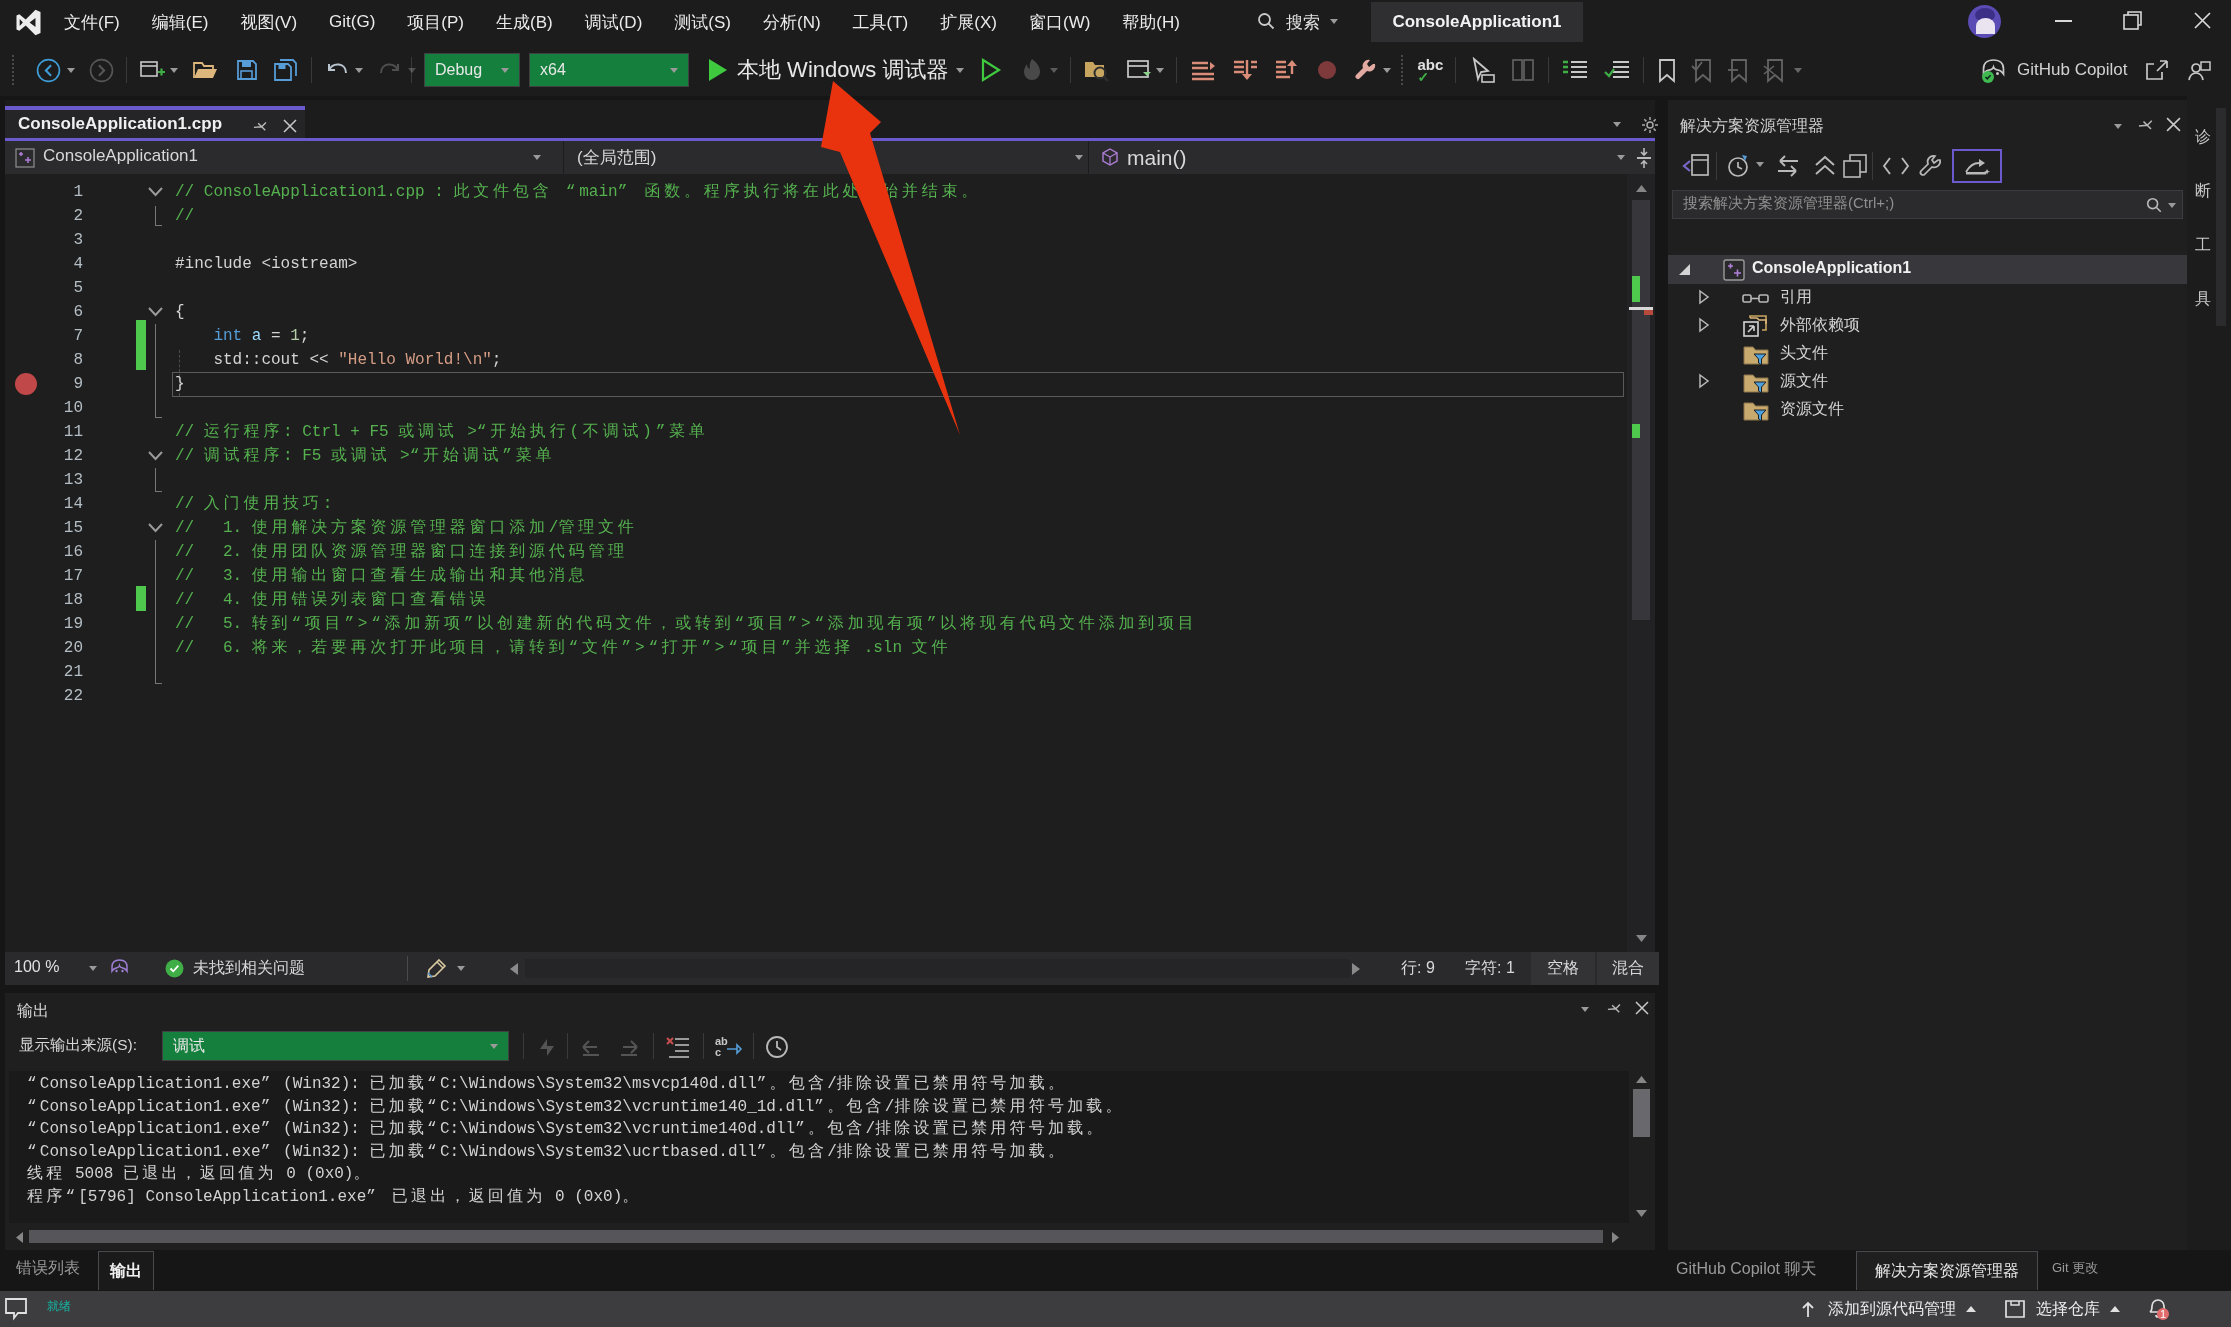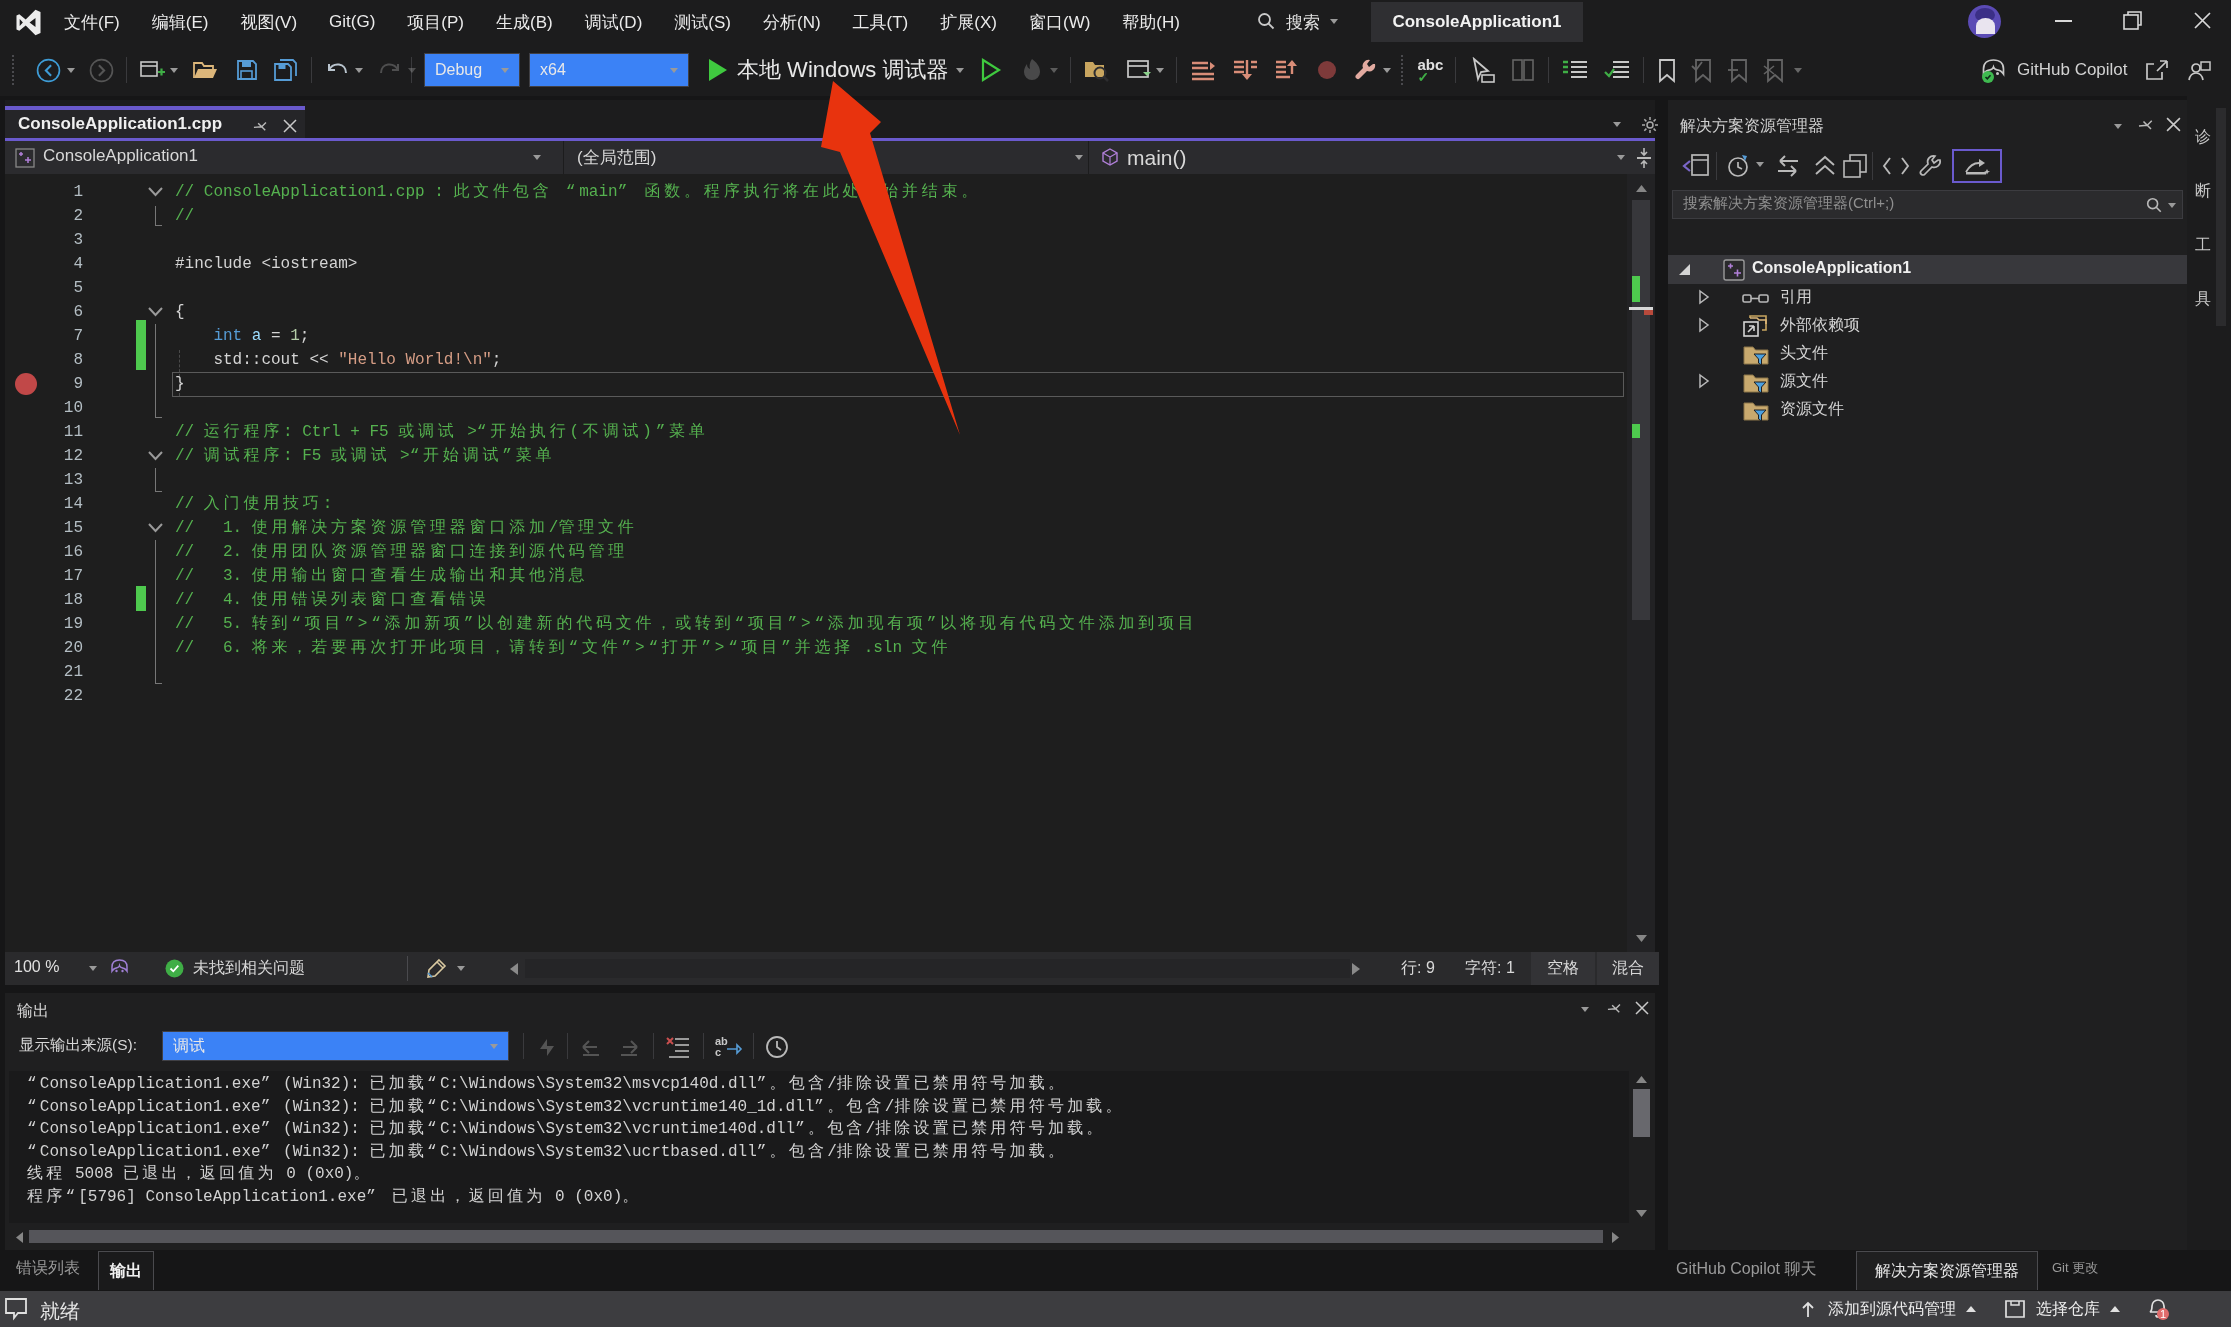--- a/index.html
+++ b/index.html
@@ -6,21 +6,21 @@
 html,body{width:2231px;height:1327px;overflow:hidden;background:#161617}
 body{font-family:"Liberation Sans",sans-serif;color:#d6d6d6;position:relative}
 .abs{position:absolute}
 .mono{font-family:"Liberation Mono",monospace}
 .z{letter-spacing:3.8px}
 .zo{letter-spacing:3.2px}
 .row{display:flex;align-items:center}
 .sep{width:1px;height:26px;background:#3a3a3d;margin:0 7px}
 .caret{display:inline-block;width:0;height:0;border-left:5px solid transparent;border-right:5px solid transparent;border-top:6px solid #9a9a9a}
 .caret.s{border-left-width:4px;border-right-width:4px;border-top-width:5px}
-.combo{background:#3b82f6;border:1px solid #404045;height:34px;display:flex;align-items:center;color:#e8e8e8;font-size:16px;padding:0 10px;justify-content:space-between}
+.combo{background:#15803d;border:1px solid #404045;height:34px;display:flex;align-items:center;color:#e8e8e8;font-size:16px;padding:0 10px;justify-content:space-between}
 svg{display:block}
 .cm{color:#55b14f}.kw{color:#569cd6}.id{color:#9cdcfe}.st{color:#d69d85}.pl{color:#d4d4d4}.num{color:#b5cea8}.fn{color:#dcdcaa}
 #code .lnc{line-height:24px}
 .cl{white-space:pre;height:24px}
 .ol{white-space:pre;color:#d2d2d2}
 </style>
 </head>
 <body>
 
 <div class="abs" style="left:0;top:0;width:2231px;height:44px;background:#1c1c1d">
@@ -573,21 +573,21 @@
 <div class="abs" style="left:1660px;top:1250px;width:571px;height:41px;background:#161617">
   <div class="abs" style="left:16px;top:9px;font-size:16px;color:#9a9a9a">GitHub Copilot 聊天</div>
   <div class="abs row" style="left:196px;top:1px;width:182px;height:39px;background:#1f1f20;border:1px solid #4a4a4e;border-bottom:none;justify-content:center;font-size:16px;color:#e8e8e8">解决方案资源管理器</div>
   <div class="abs" style="left:392px;top:9px;font-size:13px;color:#9a9a9a">Git 更改</div>
 </div>
 
 <div class="abs" style="left:0;top:1291px;width:2231px;height:36px;background:#3d3d40">
   <svg class="abs" style="left:4px;top:6px" width="26" height="24" viewBox="0 0 26 24">
       <path d="M2 2h20v14H14l-4 5v-5H2z" fill="none" stroke="#e0e0e0" stroke-width="1.8"></path>
     </svg>
-  <div class="abs" style="left:40px;top:7px;font-size:20px;color:#e5e5e5">就绪</div>
+  <div class="abs" style="left:47px;top:7px;font-size:12px;color:#14b8a6">就绪</div>
   <div class="abs row" style="left:1800px;top:0;height:36px;color:#ececec;font-size:16px">
     <svg width="16" height="18" viewBox="0 0 16 18">
         <path d="M8 17V3M3 8l5-5 5 5" fill="none" stroke="#e0e0e0" stroke-width="1.8"></path>
       </svg>
     <span style="margin-left:12px">添加到源代码管理</span>
     <span style="margin-left:10px;display:inline-block;width:0;height:0;border-left:5px solid transparent;border-right:5px solid transparent;border-bottom:6px solid #e0e0e0"></span>
     <svg style="margin-left:28px" width="22" height="20" viewBox="0 0 22 20">
         <path d="M2 5V2h18v3M2 5v13h18V5" fill="none" stroke="#e0e0e0" stroke-width="1.7"></path>
         <path d="M7 2v4h8V2" fill="none" stroke="#e0e0e0" stroke-width="1.5"></path>
       </svg>

